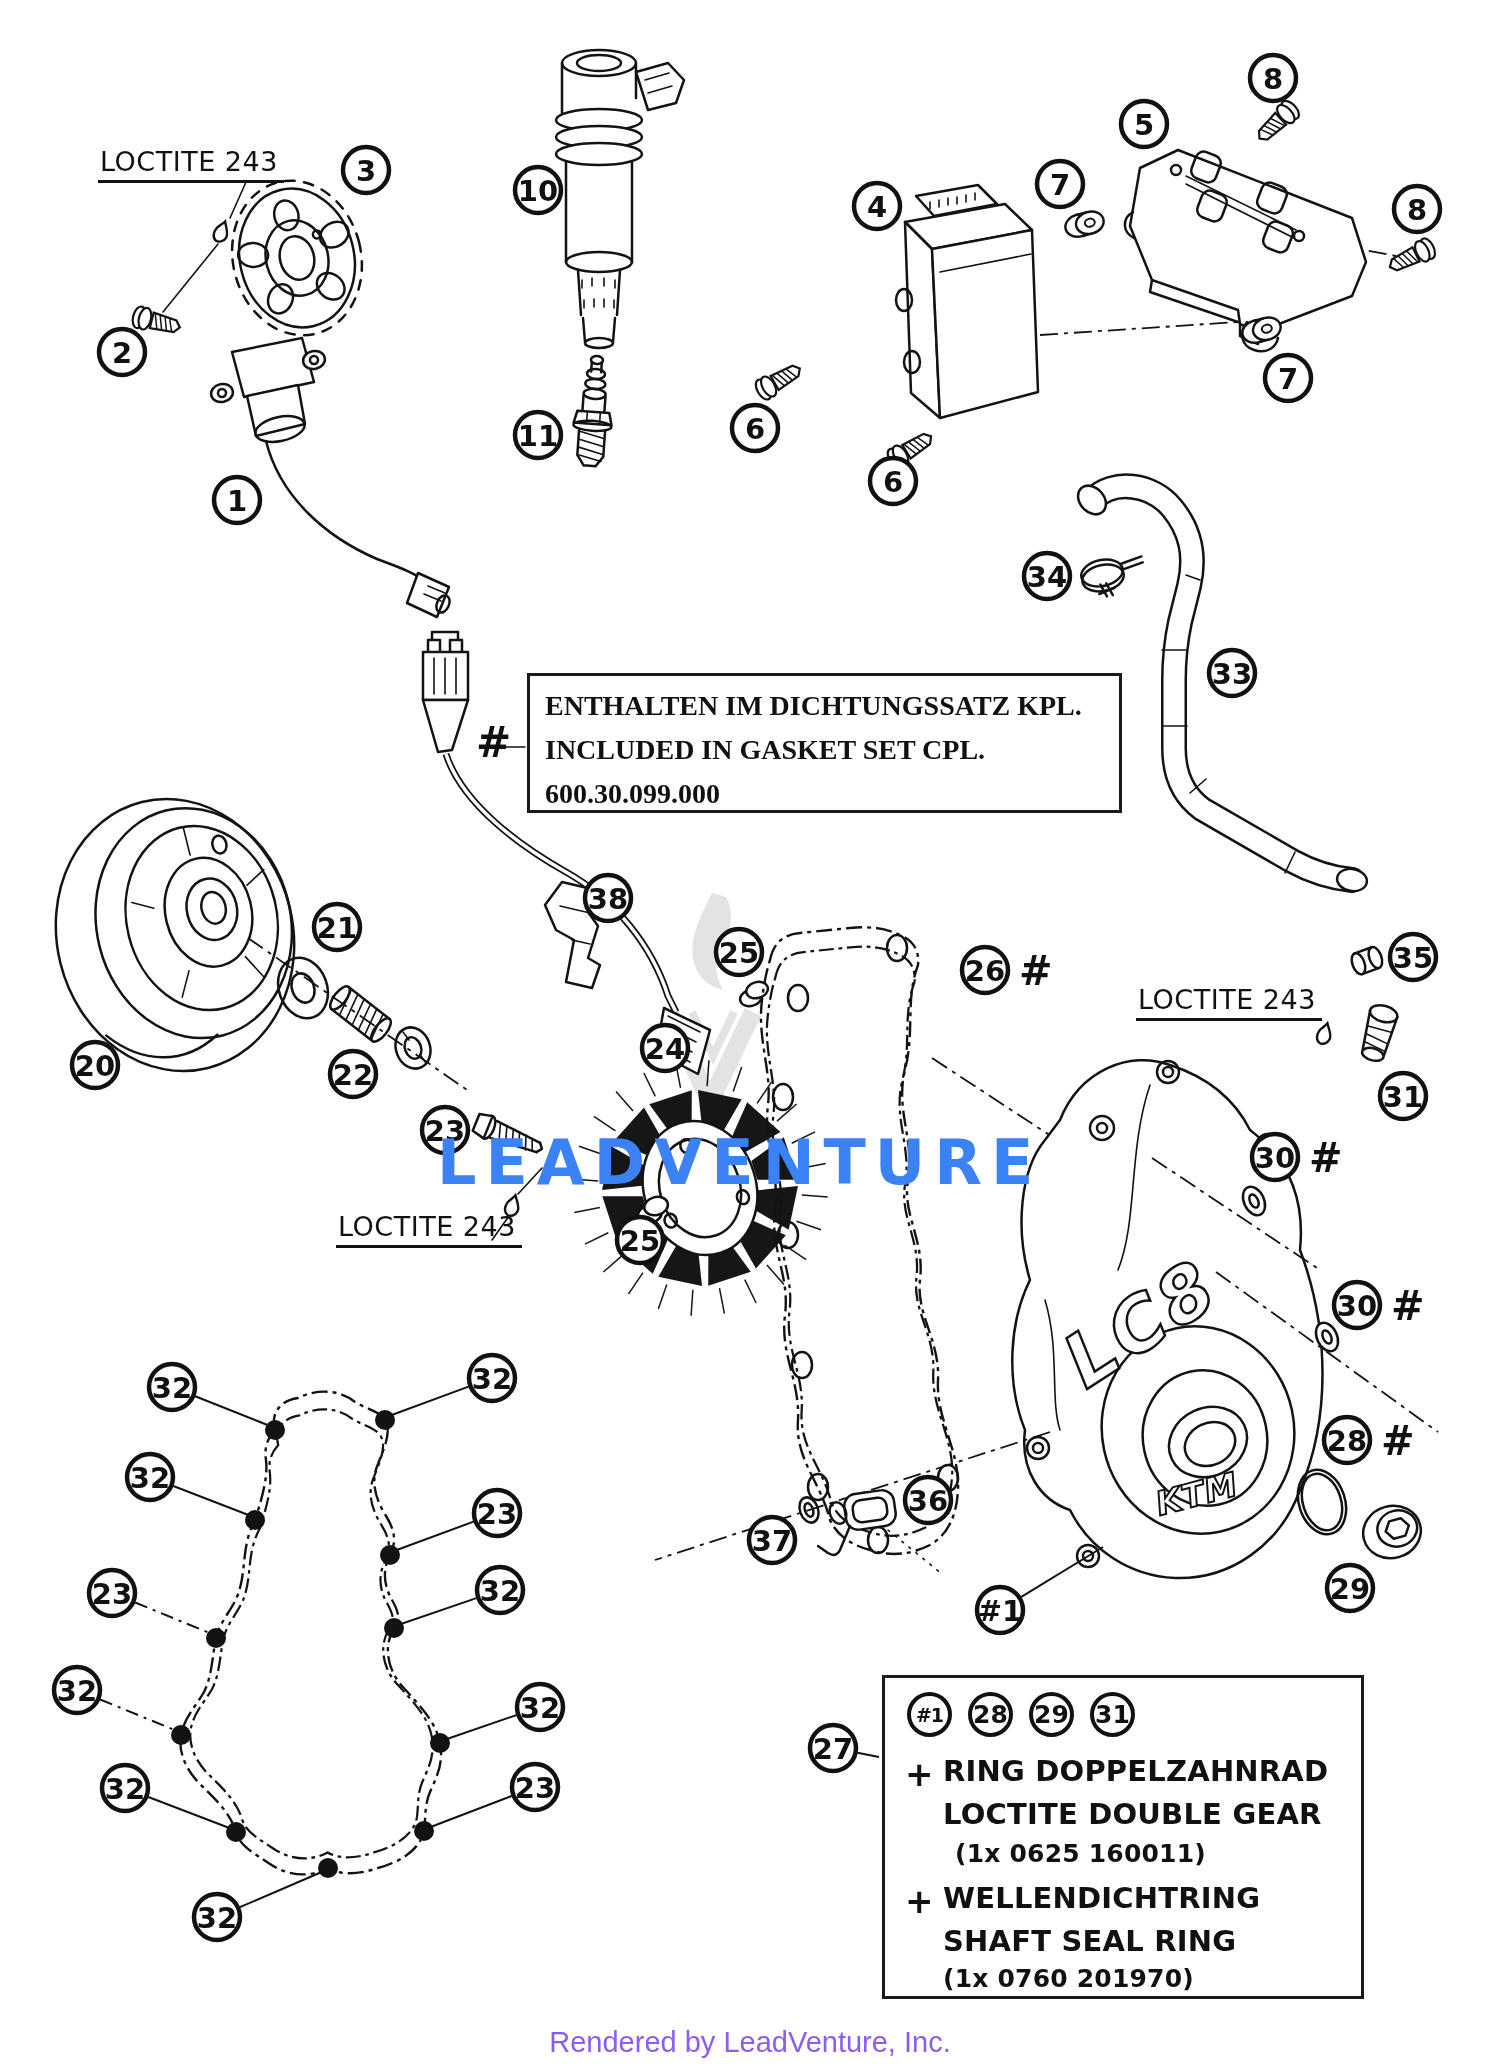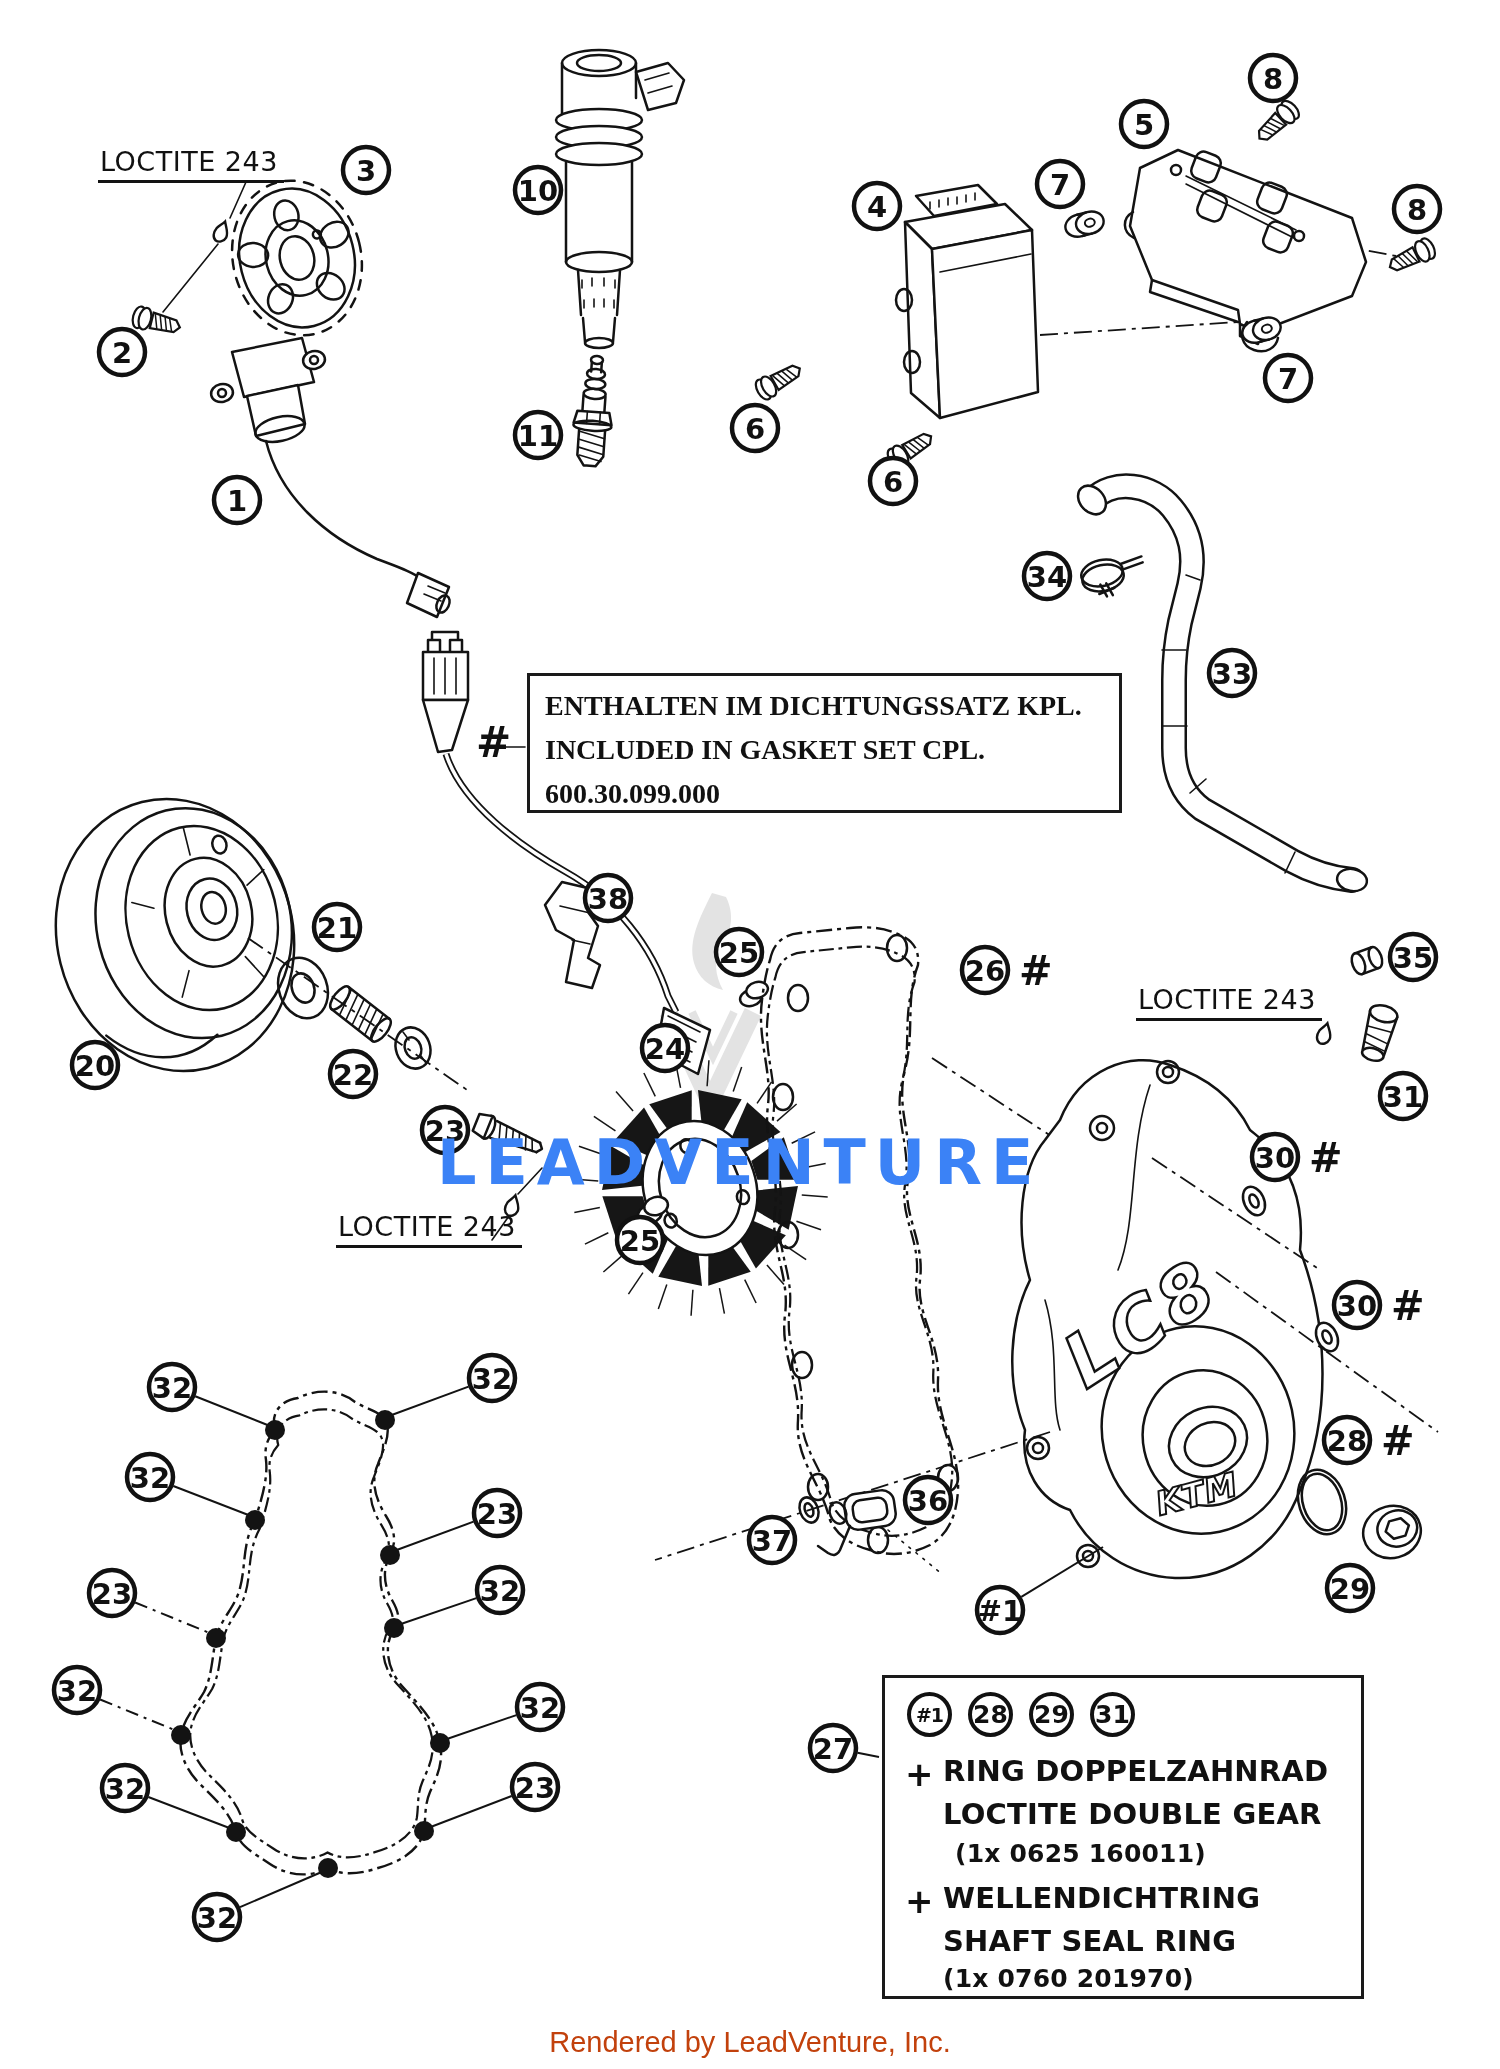--- a/index.html
+++ b/index.html
@@ -28,21 +28,21 @@
   .legendbox{border:3px solid #1a1a1a;}
   .refrow{position:absolute;left:22px;top:14px;display:flex;gap:16px;}
   .refcircle{width:37px;height:37px;border:4px solid #111;border-radius:50%;display:flex;
              align-items:center;justify-content:center;font-weight:bold;font-size:25px;}
   .refcircle.smalltxt{font-size:19px;letter-spacing:-1px;}
   .plus{position:absolute;font-weight:bold;font-size:34px;}
   .lline{position:absolute;font-weight:bold;font-size:29px;white-space:nowrap;letter-spacing:0.2px;}
   .lline.smaller{font-size:25px;}
   .wm-text{font-weight:bold;font-size:62px;letter-spacing:9px;color:#3b82f6;white-space:nowrap;}
   .footer{width:100%;text-align:center;font-family:"Liberation Sans",sans-serif;
-          font-size:29px;color:#c2410c;}
+          font-size:29px;color:#8b5cf6;}
 </style>
 </head>
 <body>
 
 <div class="stage">
 
 <svg width="1500" height="2069" viewBox="0 0 1500 2069">
   <defs>
     <g id="screwH">
       <ellipse cx="-3" cy="0" rx="6" ry="11" fill="#fff" stroke="#131313" stroke-width="2.2"></ellipse>

